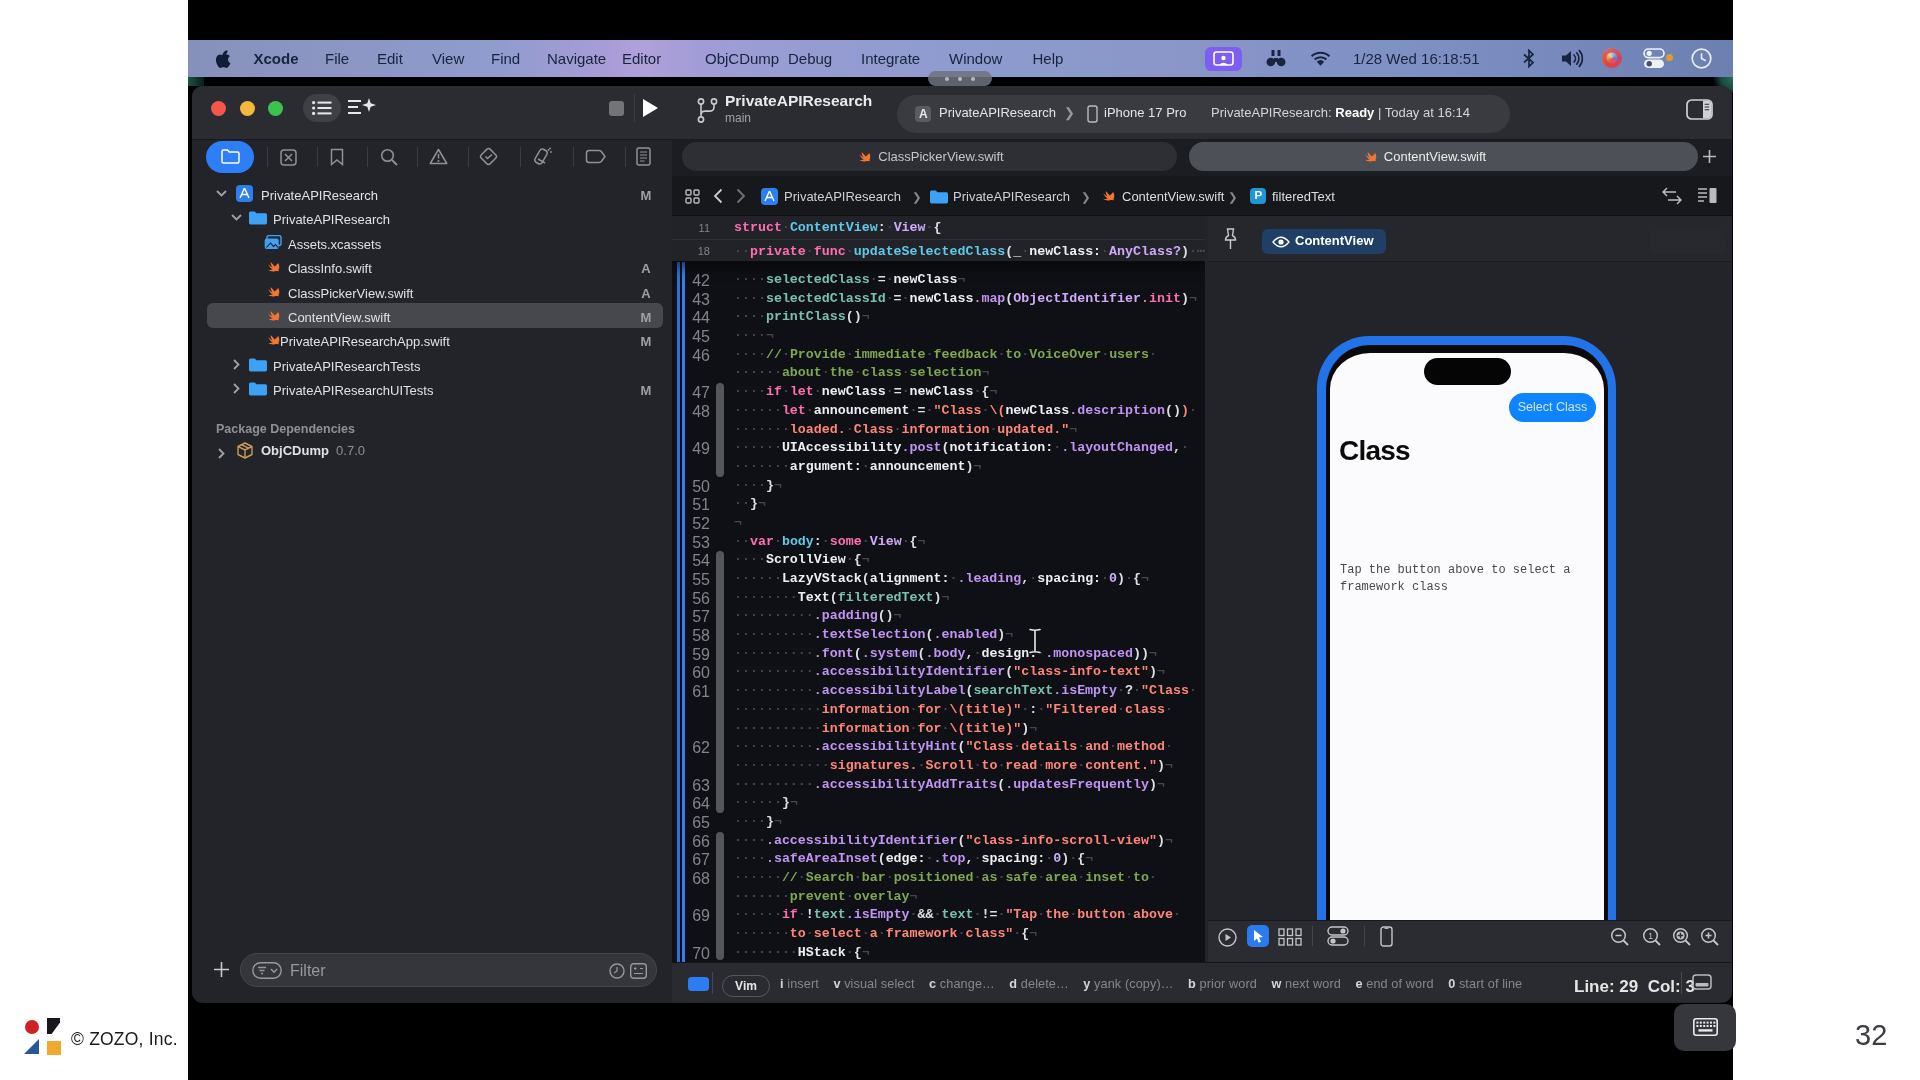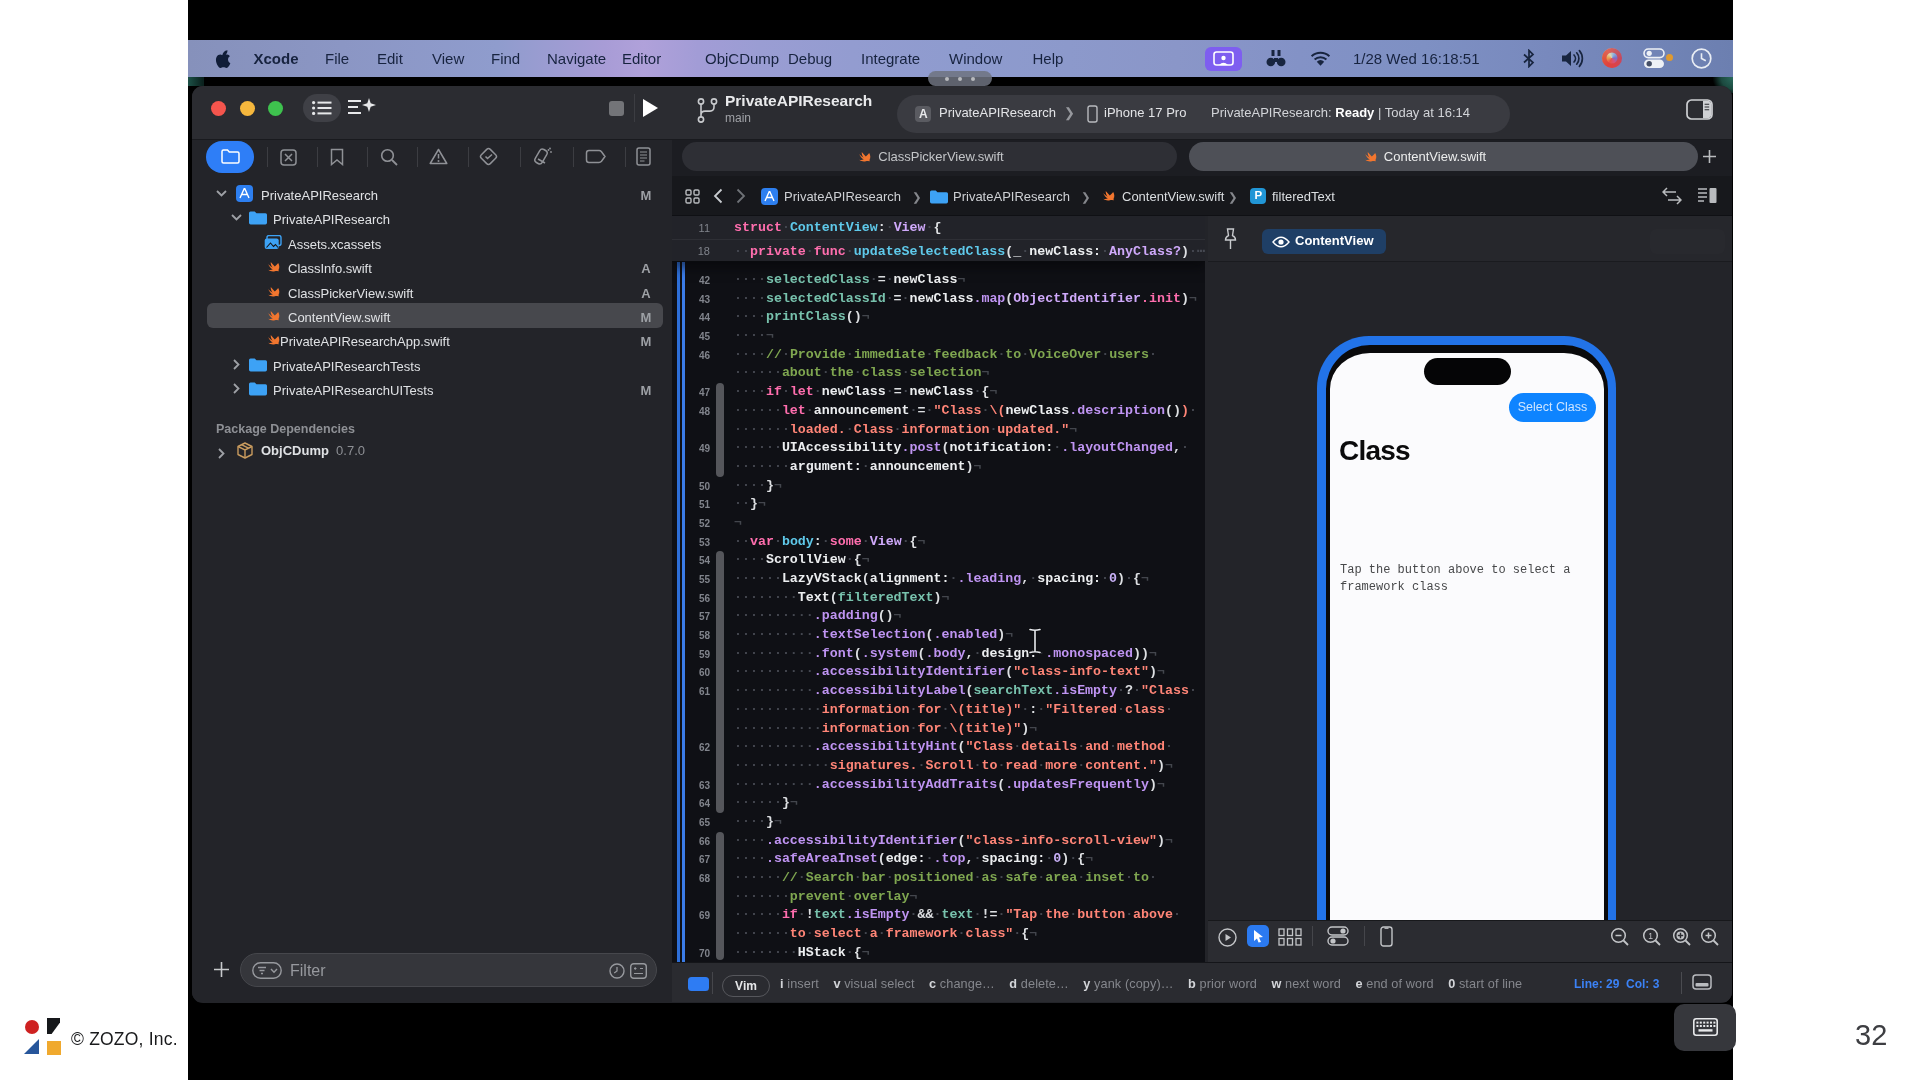--- a/index.html
+++ b/index.html
@@ -22,21 +22,21 @@
  border-bottom:1px solid #0f1014;font-size:13px;color:#ced0d4}
 #editor{position:absolute;left:480px;top:130px;width:533px;height:746px;background:#0f1015;overflow:hidden}
 #canvas{position:absolute;left:1016px;top:130px;width:524px;height:746px;background:#232429;overflow:hidden}
 #vimbar{position:absolute;left:480px;top:876px;width:1060px;height:40px;background:#2a2b30;
  border-top:1px solid #141519;font-size:12px;color:#85878d}
 .row{position:absolute;left:0;width:478px;height:24px;line-height:24px;font-size:13px;color:#dfe1e4;white-space:nowrap}
 .badge{position:absolute;left:444px;width:20px;text-align:center;color:#9da0a5;font-weight:600}
 #code{position:absolute;left:0;top:36px;width:533px;font-family:"Liberation Mono",monospace;
  font-size:13.3px;line-height:18.7px;white-space:pre;color:#dee0e3;font-weight:bold}
 #code>div{height:18.7px;position:relative}
-.ln{position:absolute;left:-50px;top:1px;width:26px;text-align:right;font-size:10px;color:#81848c;font-weight:bold;font-family:'Liberation Sans',sans-serif}
+.ln{position:absolute;left:-50px;top:1px;width:26px;text-align:right;font-size:16px;color:#81848c;font-weight:normal;font-family:'Liberation Sans',sans-serif}
 em{font-style:normal;color:#ff6eae;font-weight:bold}
 i{font-style:normal;color:#454851}
 r{color:#43464d}
 u{text-decoration:none;color:#bf94f2}
 y{color:#cfa9fa}
 v{color:#78c2ad}
 q{quotes:none;color:#5fc9ea}
 b{color:#eceef0;font-weight:bold}
 s{text-decoration:none;color:#ff8577}
 c{color:#7fa650}
@@ -477,21 +477,21 @@
           <circle cx="8.5" cy="8.5" r="6.8" fill="none" stroke="#c3c5c8" stroke-width="1.5"></circle>
           <path d="M13.5 13.5 L18 18" stroke="#c3c5c8" stroke-width="1.8"></path>
           <path d="M5.5 8.5 h6 M8.5 5.5 v6" stroke="#c3c5c8" stroke-width="1.5"></path>
         </svg>
 </div>
 <div id="vimbar">
 <div class="ab" style="left:16px;top:14px;width:21px;height:14px;border-radius:3.5px;background:#2e7cf3"></div>
 <div class="ab" style="left:40px;top:9px;width:1px;height:22px;background:#45464b"></div>
 <div class="ab" style="left:50px;top:12px;width:48px;height:22px;border-radius:11px;border:1px solid #56575c;text-align:center;line-height:20px;color:#e6e7e9;font-weight:bold">Vim</div>
 <div class="ab" style="left:108px;top:14px;white-space:nowrap;font-size:12.7px;letter-spacing:.1px"><span style="color:#d3d5d9;font-weight:bold">i</span> <span>insert</span>&nbsp;&nbsp;&nbsp; <span style="color:#d3d5d9;font-weight:bold">v</span> <span>visual select</span>&nbsp;&nbsp;&nbsp; <span style="color:#d3d5d9;font-weight:bold">c</span> <span>change…</span>&nbsp;&nbsp;&nbsp; <span style="color:#d3d5d9;font-weight:bold">d</span> <span>delete…</span>&nbsp;&nbsp;&nbsp; <span style="color:#d3d5d9;font-weight:bold">y</span> <span>yank (copy)…</span>&nbsp;&nbsp;&nbsp; <span style="color:#d3d5d9;font-weight:bold">b</span> <span>prior word</span>&nbsp;&nbsp;&nbsp; <span style="color:#d3d5d9;font-weight:bold">w</span> <span>next word</span>&nbsp;&nbsp;&nbsp; <span style="color:#d3d5d9;font-weight:bold">e</span> <span>end of word</span>&nbsp;&nbsp;&nbsp; <span style="color:#d3d5d9;font-weight:bold">0</span> <span>start of line</span></div>
-<div class="ab" style="left:902px;top:14px;color:#3b82f6;font-weight:bold;font-size:12px">Line: 29 &nbsp;Col: 3</div>
+<div class="ab" style="left:902px;top:14px;color:#e5e5e5;font-weight:bold;font-size:17px">Line: 29 &nbsp;Col: 3</div>
 <div class="ab" style="left:1009px;top:9px;width:1px;height:22px;background:#4a4b50"></div>
 <svg class="ab" style="left:1020px;top:11px" width="20" height="16" viewBox="0 0 20 16">
           <rect x="1" y="1" width="18" height="14" rx="3" fill="none" stroke="#b9bbbf" stroke-width="1.5"></rect>
           <rect x="3.5" y="9" width="13" height="3.5" rx="1" fill="#b9bbbf"></rect>
         </svg>
 </div>
 </div>
 </div>
 <div class="ab" style="left:1674px;top:1004px;width:62px;height:47px;border-radius:10px;background:#36373c">
     <svg style="position:absolute;left:19px;top:14px" width="25" height="18" viewBox="0 0 25 18">

